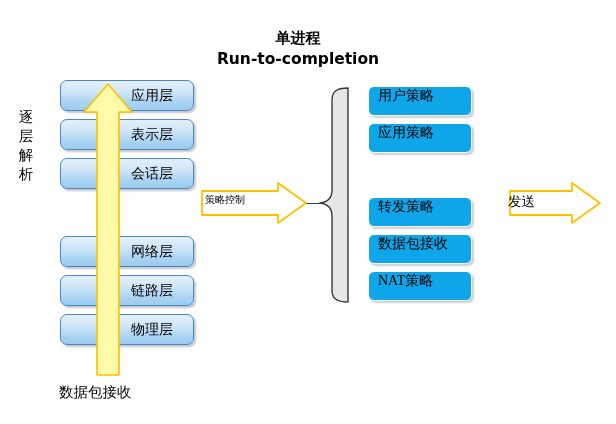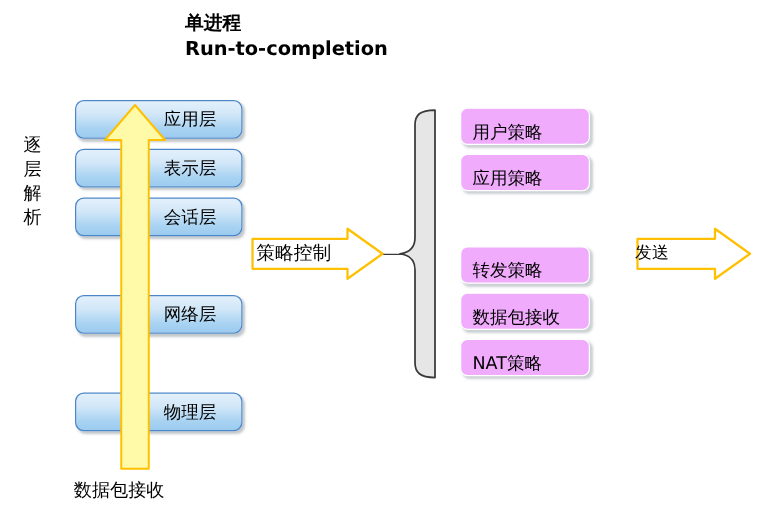--- a/index.html
+++ b/index.html
@@ -19,23 +19,23 @@
     position: absolute;
     left: 0; top: 0;
     width: 616px;
     height: 424px;
   }
 
   
   .title-block {
     position: absolute;
     left: 148px;
-    top: 8px;
+    top: 28px;
     width: 300px;
-    text-align: left;
+    text-align: center;
     line-height: 21px;
   }
   .title-line {
     font-weight: bold;
     font-size: 15px;
     letter-spacing: 0px;
     color: #000;
     white-space: nowrap;
   }
   .title-line.latin {
@@ -117,21 +117,21 @@
     height: 44px;
     z-index: 4;
   }
   .mid-arrow svg { display: block; }
   .mid-arrow-text {
     position: absolute;
     left: 5px;
     top: 12px;
     width: 72px;
     text-align: left;
-    font-size: 15px;
+    font-size: 10px;
     color: #000;
     white-space: nowrap;
   }
 
   
   .connector {
     position: absolute;
     left: 303px;
     top: 203px;
     width: 26px;
@@ -160,28 +160,29 @@
     height: 218px;
   }
   .policy-box {
     position: absolute;
     left: 0;
     width: 104px;
     height: 30px;
     box-sizing: border-box;
     border: 1px solid #ffffff;
     border-radius: 6px;
-    background: #f0abfc;
+    background: #0ea5e9;
     box-shadow: 2px 2px 2px rgba(140,150,160,0.45);
     display: flex;
-    align-items: flex-end;
+    align-items: flex-start;
     justify-content: flex-start;
     padding-left: 9px;
     font-size: 14px;
     color: #000;
+    font-family: Liberation Serif, serif;
   }
 
   
   .right-arrow {
     position: absolute;
     left: 508px;
     top: 181px;
     width: 94px;
     height: 44px;
     z-index: 4;
@@ -214,20 +215,23 @@
       </div>
     <div class="osi-box" style="top:39px">
         <span class="osi-label">表示层</span>
       </div>
     <div class="osi-box" style="top:78px">
         <span class="osi-label">会话层</span>
       </div>
     <div class="osi-box" style="top:156px">
         <span class="osi-label">网络层</span>
       </div>
+    <div class="osi-box" style="top:195px">
+        <span class="osi-label">链路层</span>
+      </div>
     <div class="osi-box" style="top:234px">
         <span class="osi-label">物理层</span>
       </div>
   </div>
 
   <div class="up-arrow">
     <svg width="52" height="295" viewBox="0 0 52 295" xmlns="http://www.w3.org/2000/svg">
       <polygon points="26,2 50,30 37,30 37,293 15,293 15,30 2,30" fill="#fffaa8" stroke="#ffc000" stroke-width="1.6" stroke-linejoin="round"></polygon>
     </svg>
   </div>

